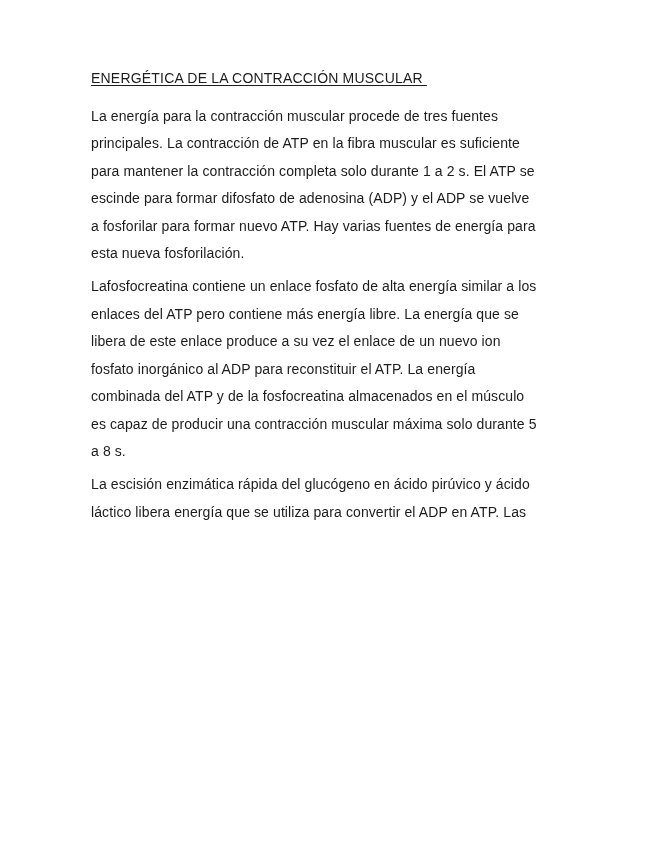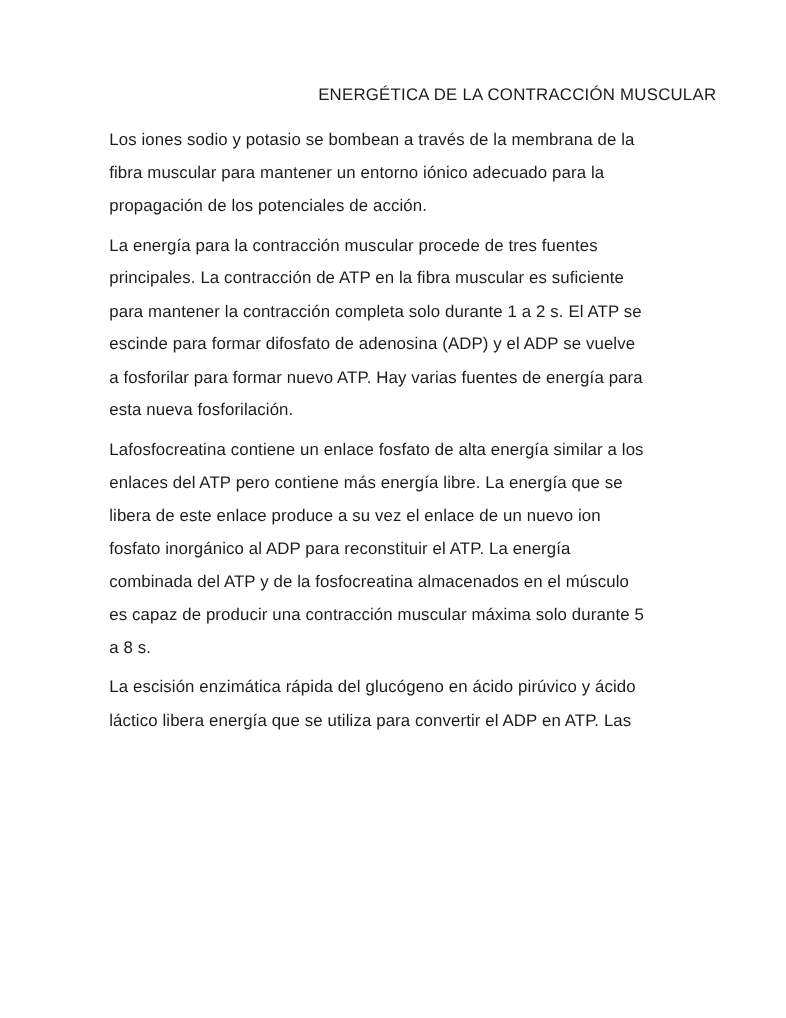--- a/index.html
+++ b/index.html
@@ -21,46 +21,43 @@
     position: absolute;
     left: 91px;
     top: 65px;
     width: 510px;
   }
   .doc-title {
     font-size: 14px;
     font-weight: 400;
     line-height: 27.5px;
     margin: 0 0 10px 0;
+    text-decoration: underline;
     text-underline-offset: 2px;
     white-space: pre;
     letter-spacing: 0.2px;
-    text-align: right;
   }
   .para {
     font-size: 14px;
     font-weight: 400;
     line-height: 27.5px;
     margin: 0 0 5.5px 0;
     white-space: pre;
     letter-spacing: 0.1px;
   }
 </style>
 </head>
 <body>
 
 <div class="page">
   <div class="content">
     <h1 class="doc-title">ENERGÉTICA DE LA CONTRACCIÓN MUSCULAR </h1>
 
 
 
-    <p class="para">Los iones sodio y potasio se bombean a través de la membrana de la
-fibra muscular para mantener un entorno iónico adecuado para la
-propagación de los potenciales de acción.</p>
 
     <p class="para">La energía para la contracción muscular procede de tres fuentes
 principales. La contracción de ATP en la fibra muscular es suficiente
 para mantener la contracción completa solo durante 1 a 2 s. El ATP se
 escinde para formar difosfato de adenosina (ADP) y el ADP se vuelve
 a fosforilar para formar nuevo ATP. Hay varias fuentes de energía para
 esta nueva fosforilación.</p>
 
     <p class="para">Lafosfocreatina contiene un enlace fosfato de alta energía similar a los
 enlaces del ATP pero contiene más energía libre. La energía que se

